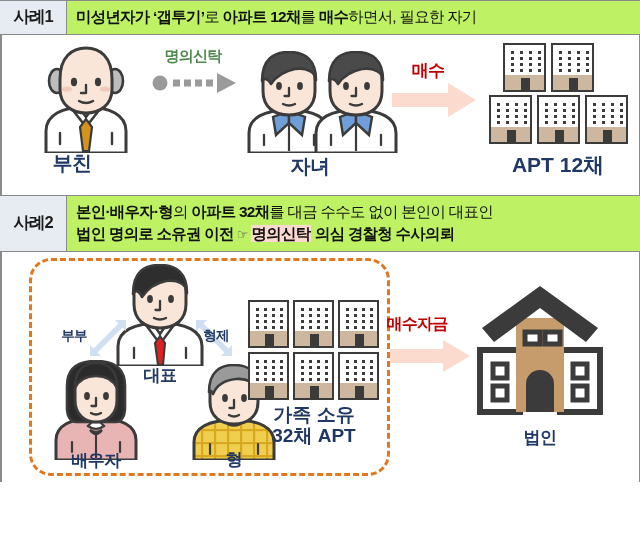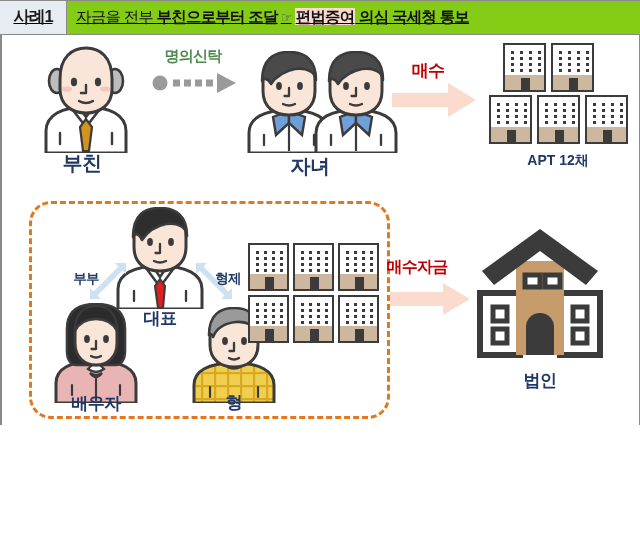--- a/index.html
+++ b/index.html
@@ -15,22 +15,21 @@
     position:absolute;inset:0;
     display:flex;flex-direction:column;
   }
 
   
   .case-block{position:relative;}
   .case-head{
     display:flex;
     border-top:1.5px solid #8a8a8a;
     border-bottom:1.5px solid #8a8a8a;
-    background:#84cc16;
-    text-decoration:underline;
+    background:#bef264;
   }
   .case-tag{
     flex:0 0 66px;
     background:#e7ecf3;
     border-right:1.5px solid #8a8a8a;
     display:flex;align-items:center;justify-content:center;
     font-size:16.5px;font-weight:bold;color:#1a1a1a;
     letter-spacing:-1px;
   }
   .case-text{
@@ -80,21 +79,21 @@
   .flow-green{color:#4e8a4e;}
   .flow-red{color:#c00000;}
   .rel-label{
     position:absolute;
     font-size:13.5px;font-weight:bold;color:#1f3864;
     letter-spacing:-0.8px;white-space:nowrap;
     transform:translateX(-50%);
   }
   .apt-caption{
     position:absolute;
-    font-size:14px;font-weight:bold;color:#1f3864;
+    font-size:21px;font-weight:bold;color:#1f3864;
     letter-spacing:0px;white-space:nowrap;text-align:center;
     transform:translateX(-50%);
     line-height:1.12;
   }
 
   
   .dash-box{
     position:absolute;
     border:3px dashed #e07820;
     border-radius:22px;
@@ -130,21 +129,21 @@
 </head>
 <body>
 
 <div class="page">
 
   <div class="case-block">
 
     <div class="case-head">
       <div class="case-tag">사례1</div>
       <div class="case-text">
-        <span class="ln"><span class="norm">자금을 전부 </span><span class="bold">부친으로부터 조달</span><span class="hand">☞</span><span class="hl">편법증여</span><span class="bold"> 의심 국세청 통보</span></span>
+        <span class="ln"><span class="bold">미성년자가 </span><span class="bold">‘갭투기’</span><span class="norm">로 </span><span class="bold">아파트 12채</span><span class="norm">를 </span><span class="bold">매수</span><span class="norm">하면서, 필요한 자기</span></span>
       </div>
     </div>
 
     <div class="scene scene1">
       <div class="side-rule" style="left:0;"></div>
       <div class="side-rule" style="right:0;"></div>
 
       <div class="person" style="left:36px;top:10px;">
         <svg width="100" height="108" viewBox="0 0 100 108">
 
@@ -166,21 +165,21 @@
           <ellipse cx="62" cy="37" rx="3.1" ry="4.2" fill="#3b3b3b"></ellipse>
 
           <ellipse cx="31" cy="44" rx="5" ry="2.6" fill="#f0c3b5" opacity="0.85"></ellipse>
           <ellipse cx="69" cy="44" rx="5" ry="2.6" fill="#f0c3b5" opacity="0.85"></ellipse>
 
           <path d="M50 40 L50 48 L45 48" fill="none" stroke="#3b3b3b" stroke-width="2.4" stroke-linecap="round" stroke-linejoin="round"></path>
 
           <path d="M43 56 Q50 60 57 56" fill="none" stroke="#3b3b3b" stroke-width="2.4" stroke-linecap="round"></path>
         </svg>
       </div>
-      <div class="name-label" style="left:82px;top:115px;">부친</div>
+      <div class="name-label" style="left:72px;top:115px;">부친</div>
 
       <div class="flow-label flow-green" style="left:193px;top:12px;">명의신탁</div>
       <div class="abs" style="left:152px;top:38px;">
         <svg width="84" height="20" viewBox="0 0 84 20">
           <circle cx="8" cy="10" r="7.5" fill="#9a9a9a"></circle>
           <rect x="21" y="6.5" width="7" height="7" fill="#9a9a9a"></rect>
           <rect x="32" y="6.5" width="7" height="7" fill="#9a9a9a"></rect>
           <rect x="43" y="6.5" width="7" height="7" fill="#9a9a9a"></rect>
           <rect x="54" y="6.5" width="7" height="7" fill="#9a9a9a"></rect>
           <path d="M65 0 L84 10 L65 20 Z" fill="#9a9a9a"></path>
@@ -329,20 +328,27 @@
             <div class="win" style="left:24px;top:24px;width:3px;height:3px;"></div>
             <div class="win" style="left:33px;top:24px;width:3px;height:3px;"></div>
         </div>
       </div>
       <div class="apt-caption" style="left:558px;top:118px;">APT 12채</div>
     </div>
   </div>
 
   <div class="case-block">
 
+    <div class="case-head">
+      <div class="case-tag">사례2</div>
+      <div class="case-text">
+        <span class="ln"><span class="bold">본인·배우자·형</span><span class="norm">의 </span><span class="bold">아파트 32채</span><span class="norm">를 대금 수수도 없이 본인이 대표인</span></span>
+        <span class="ln"><span class="bold">법인 명의로 소유권 이전</span><span class="hand">☞</span><span class="hl">명의신탁</span><span class="bold"> 의심 경찰청 수사의뢰</span></span>
+      </div>
+    </div>
 
     <div class="scene scene2">
       <div class="side-rule" style="left:0;"></div>
       <div class="side-rule" style="right:0;"></div>
 
       <div class="dash-box" style="left:29px;top:6px;width:355px;height:212px;"></div>
 
       <div class="person" style="left:112px;top:12px;">
         <svg width="96" height="102" viewBox="0 0 96 102">
           <path d="M6 102 V82 C6 67 22 59 48 59 C74 59 90 67 90 82 V102 Z" fill="#ffffff" stroke="#3b3b3b" stroke-width="3"></path>
@@ -358,28 +364,28 @@
           <path d="M42 54 Q48 57 54 54" fill="none" stroke="#3b3b3b" stroke-width="2.3" stroke-linecap="round"></path>
         </svg>
       </div>
       <div class="name-label small" style="left:160px;top:112px;">대표</div>
 
       <div class="abs" style="left:88px;top:66px;">
         <svg width="42" height="42" viewBox="0 0 42 42">
           <path d="M38 2 L27 2 L30.5 5.5 L5.5 30.5 L2 27 L2 38 L13 38 L9.5 34.5 L34.5 9.5 L38 13 Z" fill="#cfe0f2"></path>
         </svg>
       </div>
-      <div class="rel-label" style="left:86px;top:75px;">부부</div>
+      <div class="rel-label" style="left:74px;top:75px;">부부</div>
 
       <div class="abs" style="left:192px;top:66px;">
         <svg width="42" height="42" viewBox="0 0 42 42">
           <path d="M4 2 L15 2 L11.5 5.5 L36.5 30.5 L40 27 L40 38 L29 38 L32.5 34.5 L7.5 9.5 L4 13 Z" fill="#cfe0f2"></path>
         </svg>
       </div>
-      <div class="rel-label" style="left:228px;top:75px;">형제</div>
+      <div class="rel-label" style="left:216px;top:75px;">형제</div>
 
       <div class="person" style="left:50px;top:108px;">
         <svg width="92" height="100" viewBox="0 0 92 100">
           <path d="M6 100 V80 C6 66 20 58 46 58 C72 58 86 66 86 80 V100 Z" fill="#e8b4b4" stroke="#3b3b3b" stroke-width="3"></path>
           <path d="M46 58 L38 66 Q46 72 54 66 Z" fill="#ffffff" stroke="#3b3b3b" stroke-width="2.2"></path>
           <path d="M40 70 Q46 78 52 70 Q46 74 40 70 Z" fill="#ffffff" stroke="#3b3b3b" stroke-width="2.2"></path>
           <line x1="46" y1="74" x2="46" y2="98" stroke="#3b3b3b" stroke-width="2.1"></line>
           <line x1="22" y1="82" x2="22" y2="92" stroke="#3b3b3b" stroke-width="2.2" stroke-linecap="round"></line>
           <line x1="70" y1="82" x2="70" y2="92" stroke="#3b3b3b" stroke-width="2.2" stroke-linecap="round"></line>
           <path d="M17 26 C17 6 30 1 46 1 C62 1 75 6 75 26 L75 48 C75 58 70 62 66 62 L26 62 C22 62 17 58 17 48 Z" fill="#2b2b2b" stroke="#3b3b3b" stroke-width="2.6"></path>
@@ -531,20 +537,24 @@
           <div class="win" style="left:6px;top:18px;width:3px;height:3px;"></div>
             <div class="win" style="left:14px;top:18px;width:3px;height:3px;"></div>
             <div class="win" style="left:22px;top:18px;width:3px;height:3px;"></div>
             <div class="win" style="left:30px;top:18px;width:3px;height:3px;"></div>
           <div class="win" style="left:6px;top:24px;width:3px;height:3px;"></div>
             <div class="win" style="left:14px;top:24px;width:3px;height:3px;"></div>
             <div class="win" style="left:22px;top:24px;width:3px;height:3px;"></div>
             <div class="win" style="left:30px;top:24px;width:3px;height:3px;"></div>
         </div>
       </div>
+      <div class="apt-caption" style="left:314px;top:152px;font-size:19px;">
+        <span>가족 소유</span><br>
+        <span>32채 APT</span>
+      </div>
 
       <div class="flow-label flow-red" style="left:417px;top:62px;font-size:16px;">매수자금</div>
       <div class="abs" style="left:390px;top:88px;">
         <svg width="80" height="32" viewBox="0 0 80 32">
           <path d="M0 9 H53 V0 L80 16 L53 32 V23 H0 Z" fill="#fadbcd"></path>
         </svg>
       </div>
 
       <div class="abs" style="left:474px;top:28px;">
         <svg width="132" height="140" viewBox="0 0 132 140">

